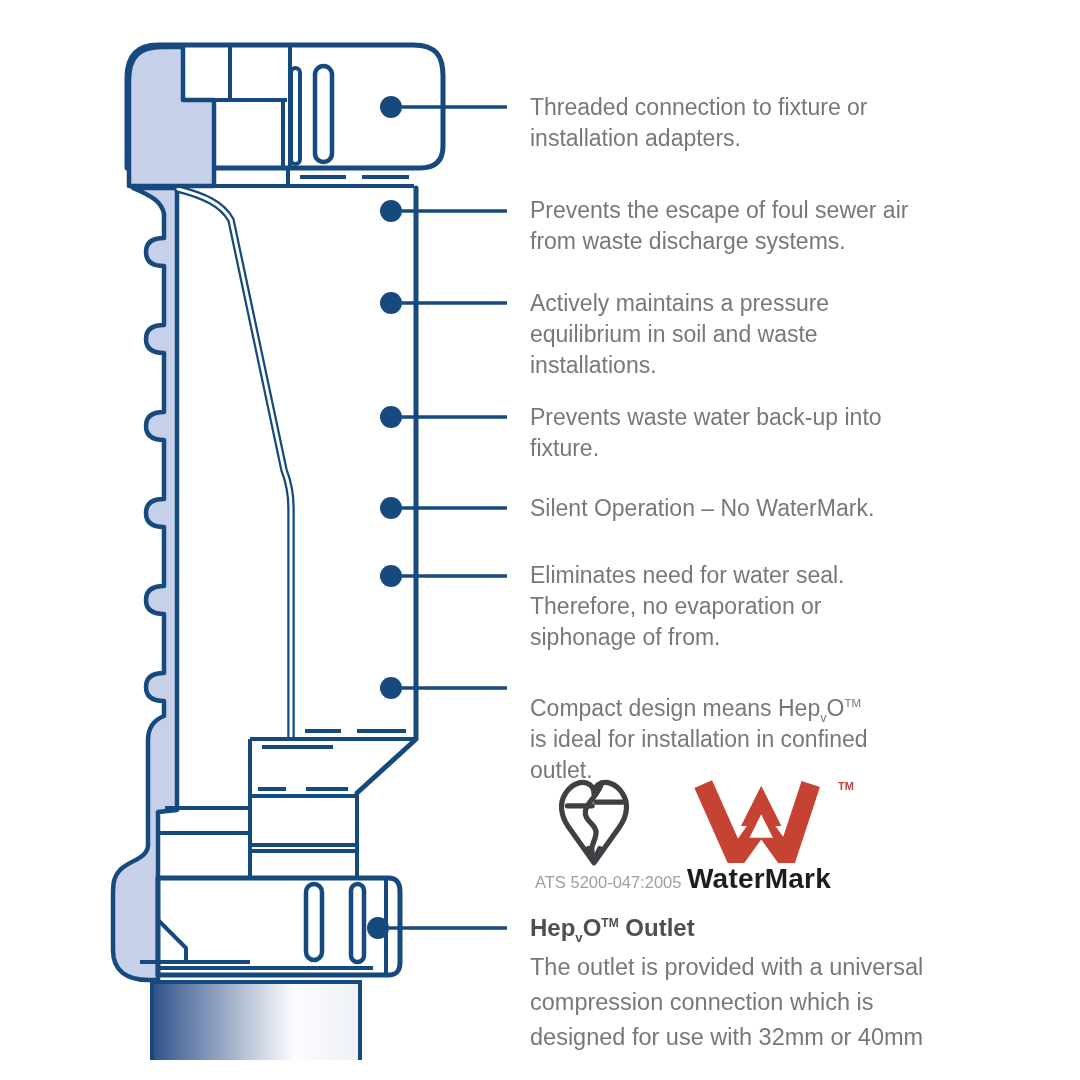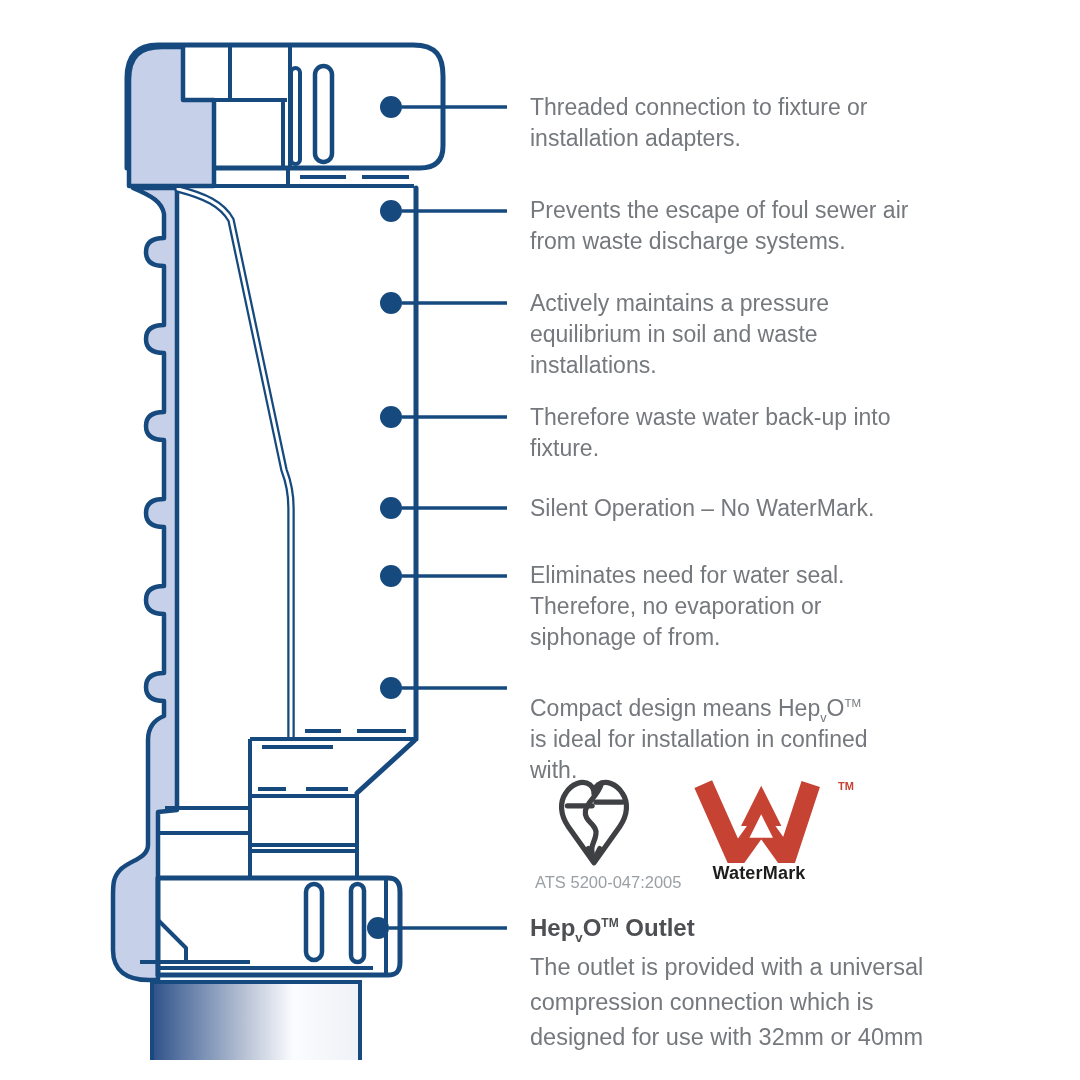--- a/index.html
+++ b/index.html
@@ -40,21 +40,21 @@
     position:absolute;left:531px;top:869px;width:140px;margin:4px;
     font-size:16.5px;color:var(--ats-caption-gray);white-space:nowrap;
   }
   .wm-logo{position:absolute;left:676px;top:779px;}
   .wm-tm{
     position:absolute;left:838px;top:780px;
     font-size:11px;font-weight:bold;color:var(--watermark-red);
   }
   .wm-label{
     position:absolute;left:676px;top:863px;width:166px;margin:0;text-align:center;
-    font-size:18px;font-weight:bold;color:var(--label-black);letter-spacing:0.2px;
+    font-size:28px;font-weight:bold;color:var(--label-black);letter-spacing:0.2px;
   }
 </style>
 </head>
 <body>
 
 <div class="canvas">
 
   <svg width="520" height="1080" viewBox="0 0 520 1080" style="position:absolute;left:0;top:0;">
     <defs>
       <linearGradient id="pipeGrad" x1="0" y1="0" x2="1" y2="0">
@@ -155,24 +155,24 @@
       <circle class="dot" cx="391" cy="508" r="11"></circle>
       <circle class="dot" cx="391" cy="576" r="11"></circle>
       <circle class="dot" cx="391" cy="688" r="11"></circle>
       <circle class="dot" cx="378" cy="928" r="11"></circle>
     </g>
   </svg>
 
   <p class="callout" style="top:92px">Threaded connection to fixture or installation adapters.</p>
   <p class="callout" style="top:288px">Actively maintains a pressure equilibrium in soil and waste installations.</p>
   <p class="callout" style="top:195px">Prevents the escape of foul sewer air from waste discharge systems.</p>
-  <p class="callout" style="top:402px">Therefore waste water back-up into fixture.</p>
+  <p class="callout" style="top:402px">Prevents waste water back-up into fixture.</p>
   <p class="callout" style="top:493px">Silent Operation – No WaterMark.</p>
   <p class="callout" style="top:560px">Eliminates need for water seal. Therefore, no evaporation or siphonage of from.</p>
-  <p class="callout" style="top:693px"><span>Compact design means Hep</span><sub>v</sub><span>O</span><sup>TM</sup><br><span>is ideal for installation in confined</span><br><span>with.</span></p>
+  <p class="callout" style="top:693px"><span>Compact design means Hep</span><sub>v</sub><span>O</span><sup>TM</sup><br><span>is ideal for installation in confined</span><br><span>outlet.</span></p>
 
   <svg class="ats-logo" width="76" height="92" viewBox="0 0 80 96">
     <g stroke="#3f4044" stroke-width="5.5" fill="none" stroke-linecap="round" stroke-linejoin="round">
       <path d="M40,91 L13,53 C4,40 4,27 10,18 C16,8 28,3 36,9 C39,11.5 40,15 40,18 C40,15 41,11.5 44,9 C52,3 64,8 70,18 C76,27 76,40 67,53 Z"></path>
       <path d="M12,31 L38,31"></path>
       <path d="M42,27 L70,27"></path>
       <path d="M48,7 C44,21 33,26 31,36 C29,48 44,50 42,61 C41,69 36,73 38,80"></path>
       <path d="M34,76 L40,88 L46,76"></path>
     </g>
   </svg>

